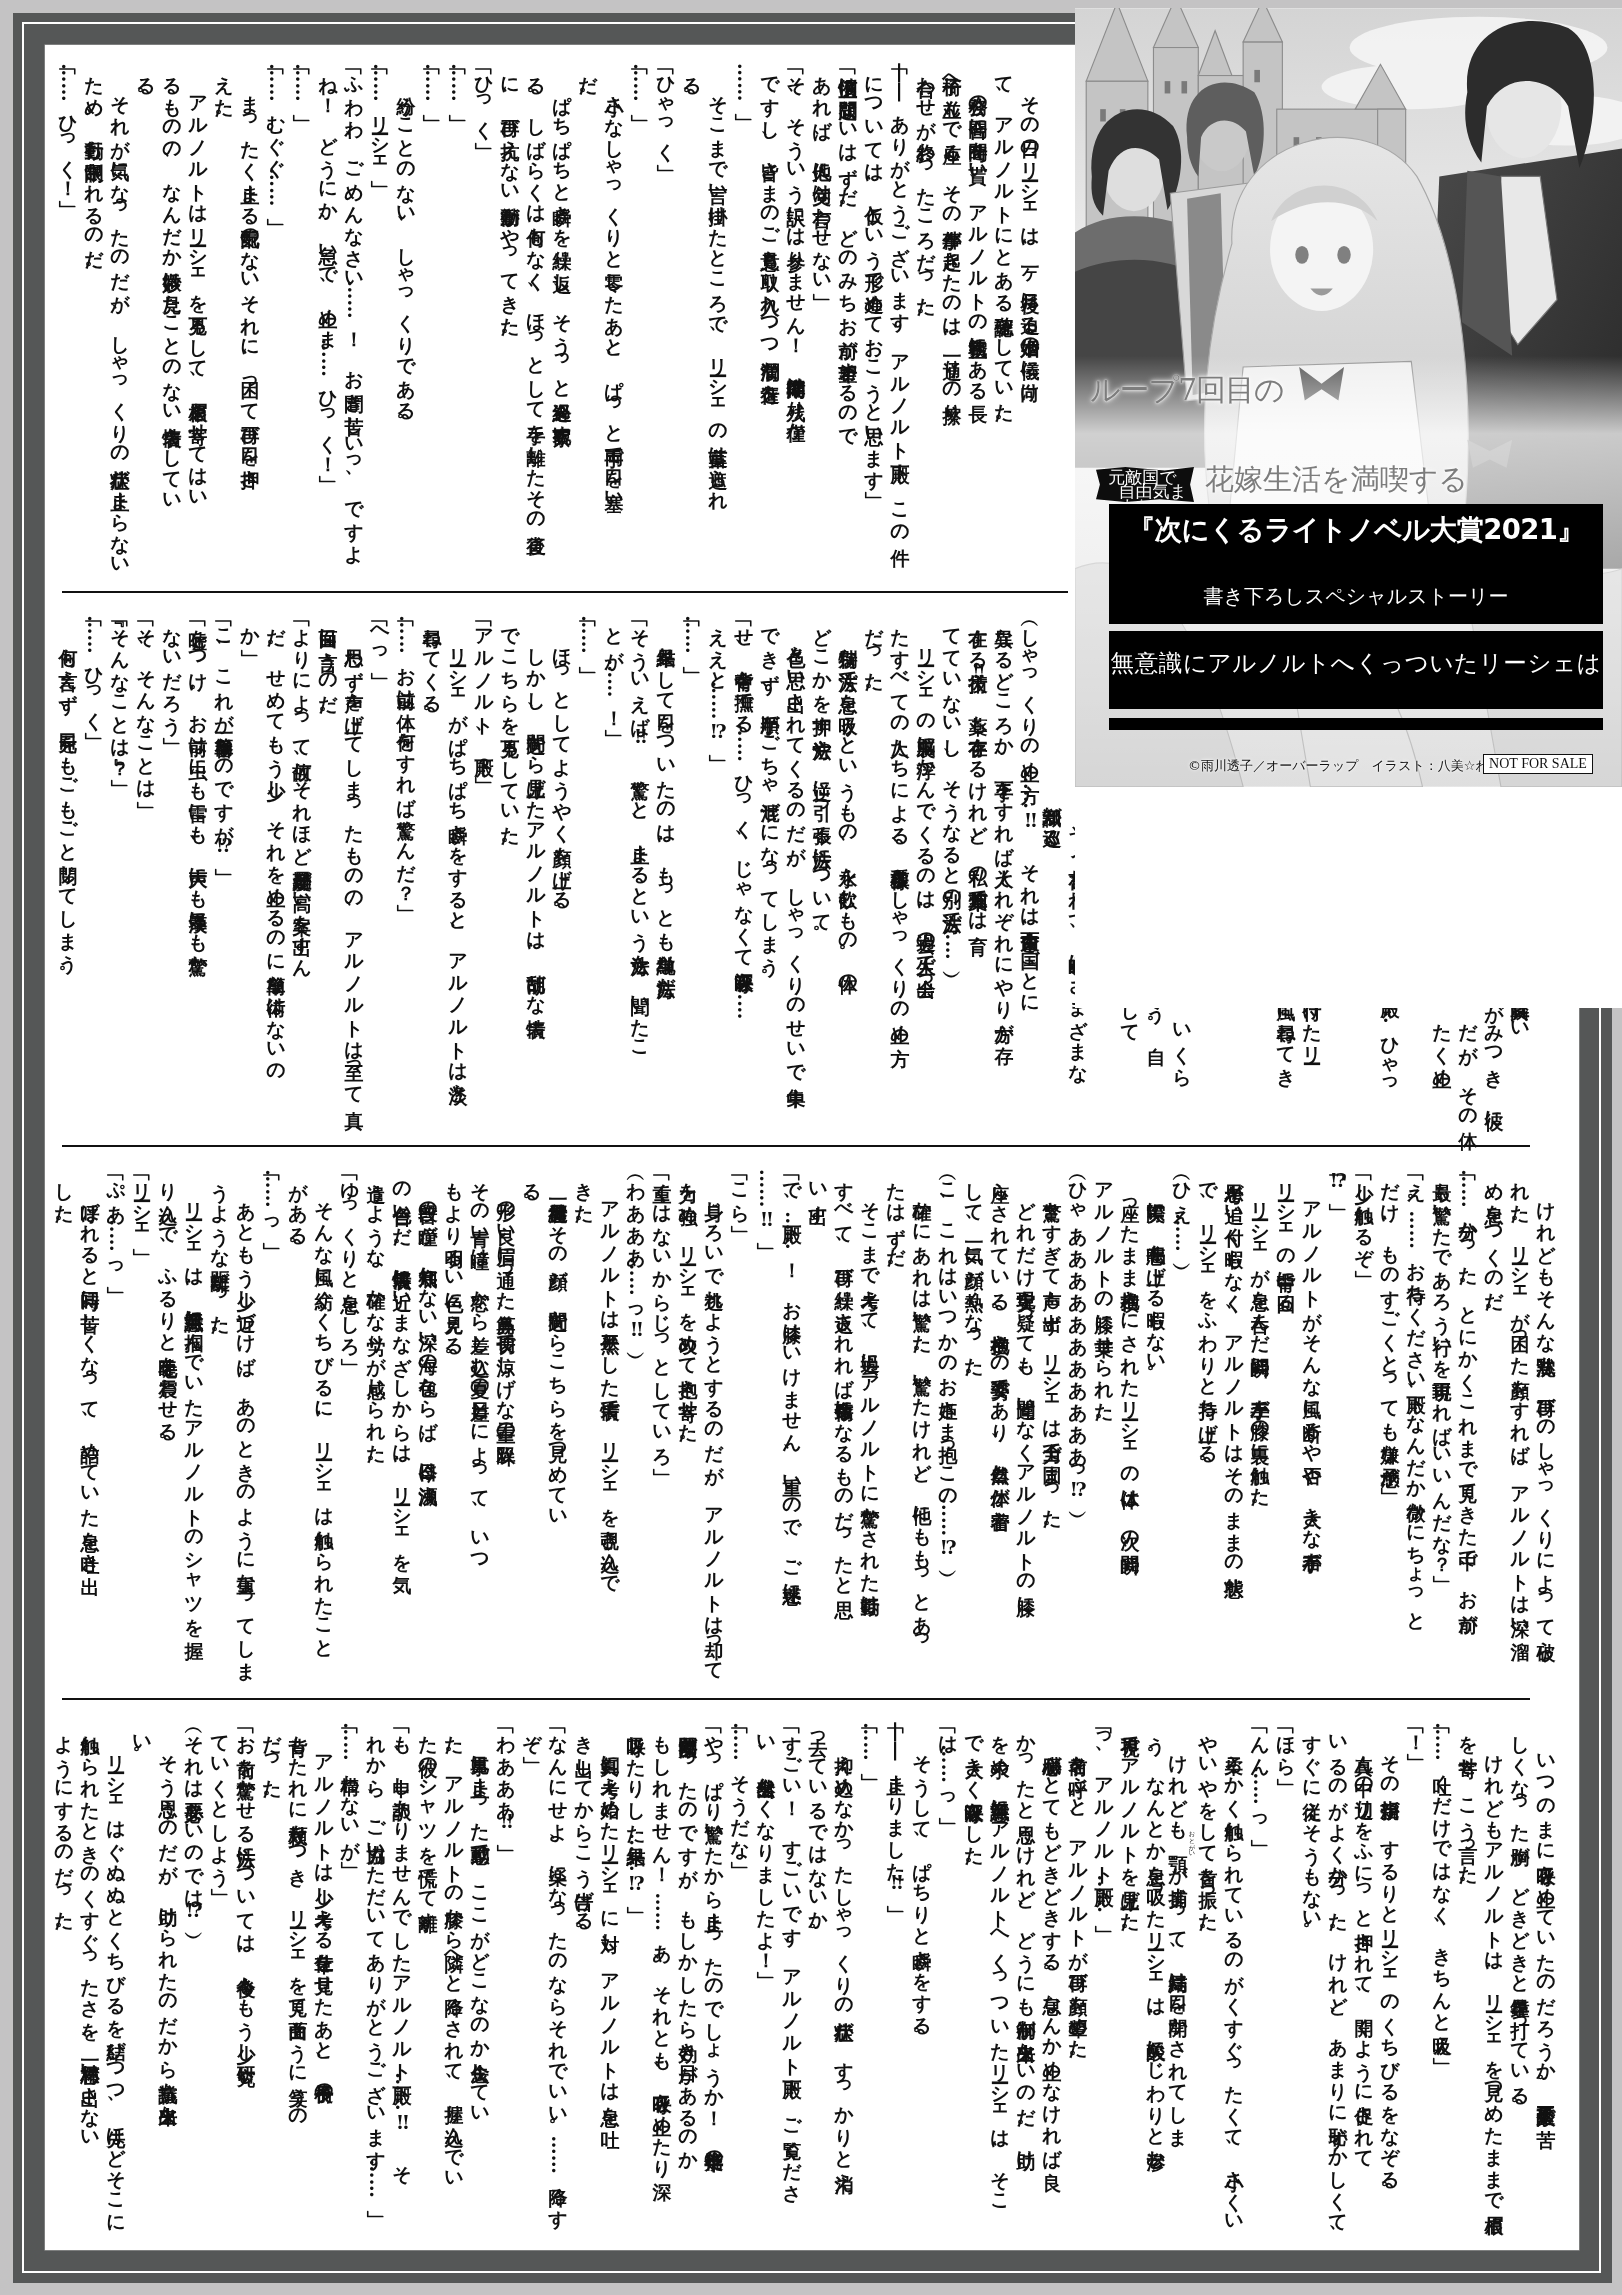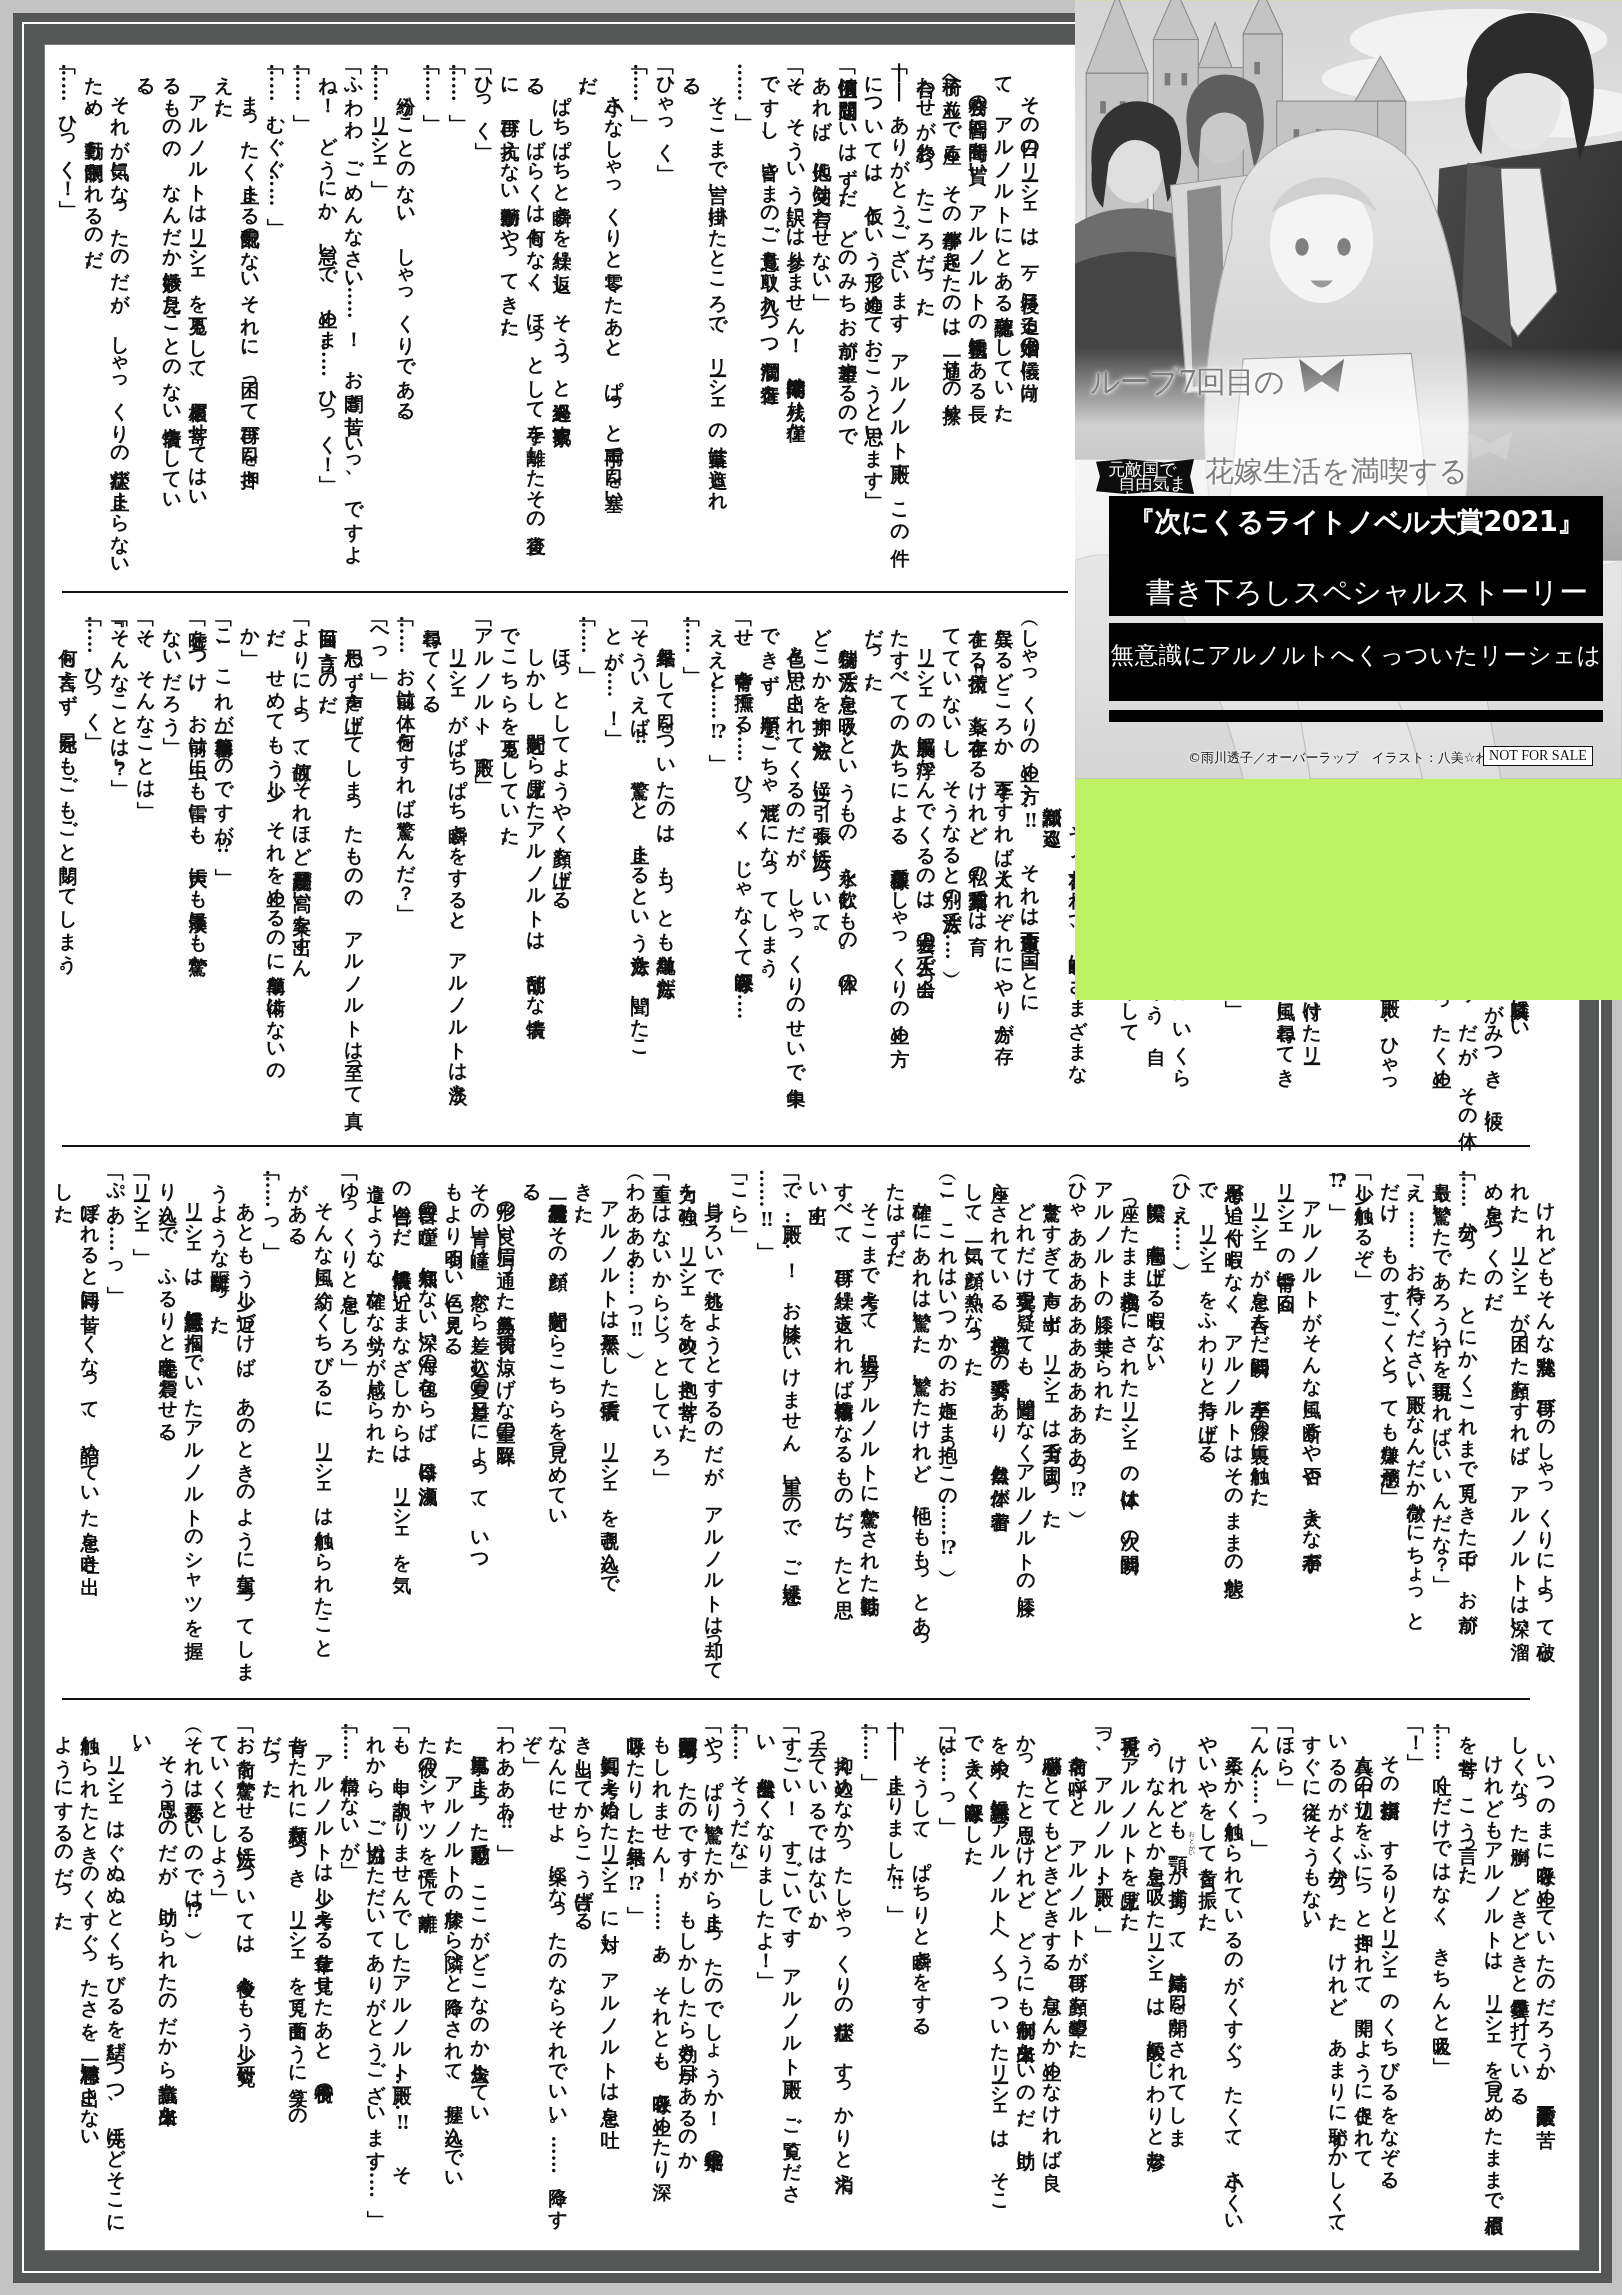--- a/index.html
+++ b/index.html
@@ -28,21 +28,21 @@
     .band .col { width: 26px; white-space: nowrap; overflow: visible; }
     .band rt { font-size: 6.2px; letter-spacing: 0; font-weight: 400; }
 
     .b1  { left: 64px;  top: 63px;  width: 980px; height: 510px; }
     .b2r { left: 1044px; top: 792px; width: 516px;  height: 336px; }
     .b2l { left: 64px;  top: 615px; width: 980px; height: 510px; }
     .b3  { left: 64px;  top: 1169px; width: 1496px; height: 510px; }
     .b4  { left: 64px;  top: 1722px; width: 1496px; height: 510px; }
 
     
-    .cover { position: absolute; left: 1075px; top: 0; width: 547px; height: 1000px; overflow: hidden; background: #bef264; }
+    .cover { position: absolute; left: 1075px; top: 8px; width: 547px; height: 1000px; overflow: hidden; background: #ffffff; }
     .cover svg { position: absolute; left: 0; top: 0; }
     .fog { position: absolute; left: 0; top: 348px; width: 547px; height: 431px;
       background: linear-gradient(180deg, rgba(255,255,255,0) 0%, rgba(255,255,255,0.75) 18%, rgba(255,255,255,0.55) 60%, rgba(255,255,255,0.35) 100%); }
 
     .logo { position: absolute; font-family: "DejaVu Serif", "Liberation Serif", serif; color: #7d7d7d; white-space: nowrap;
       text-shadow: 0 0 3.4px #ffffff, 0 0 6.7px #ffffff, 0 0 1.1px #ffffff; line-height: 1; }
     .logo-1 { left: 15px; top: 367px; font-size: 30px; letter-spacing: -1.1px; }
     .logo-2 { left: 63px; top: 392px; font-size: 67px; font-weight: 700; letter-spacing: 1.1px; }
     .logo-2 .suffix { font-size: 25px; font-weight: 400; }
     .logo-3 { left: 130px; top: 457px; font-size: 29px; }
@@ -53,21 +53,21 @@
     .banner .bl2 { position: absolute; left: 22.4px; top: 17.4px; }
 
     .tbox { position: absolute; left: 34px; width: 494px; background: #000000; color: #ffffff;
       font-family: "DejaVu Sans", "Liberation Sans", sans-serif; font-weight: 700; text-align: center; }
     .tbox1 { top: 496px; height: 120px; text-decoration: underline; }
     .tbox2 { top: 623px; height: 78px; }
     .tbar { position: absolute; left: 34px; top: 710px; width: 494px; height: 12.3px; background: #000000; }
     .t-line { position: absolute; left: 0; width: 100%; white-space: nowrap; line-height: 1; }
     .t1 { top: 12.3px; font-size: 27.5px; letter-spacing: -0.6px; }
     .t2 { top: 45px; font-size: 31px; }
-    .t3 { top: 82px; font-size: 29px; font-weight: 400; margin-left: 11px; }
+    .t3 { top: 82px; font-size: 20px; font-weight: 400; }
     .t4 { top: 21px; font-size: 23.5px; font-weight: 400; letter-spacing: 0.6px; }
 
     .credits { position: absolute; left: 113px; top: 749px; font-family: "DejaVu Sans", "Liberation Sans", sans-serif;
       font-size: 13px; color: #111111; white-space: nowrap; text-shadow: 0 0 2.2px #ffffff, 0 0 4.5px #ffffff; }
     .nfs { position: absolute; left: 408px; top: 746px; width: 108px; height: 18px; border: 1.1px solid #111111; background: #ffffff;
       font-family: "Liberation Serif", "DejaVu Serif", serif; font-size: 14px; line-height: 18px; text-align: center; color: #111111; }
   </style>
 </head>
 <body>
 

